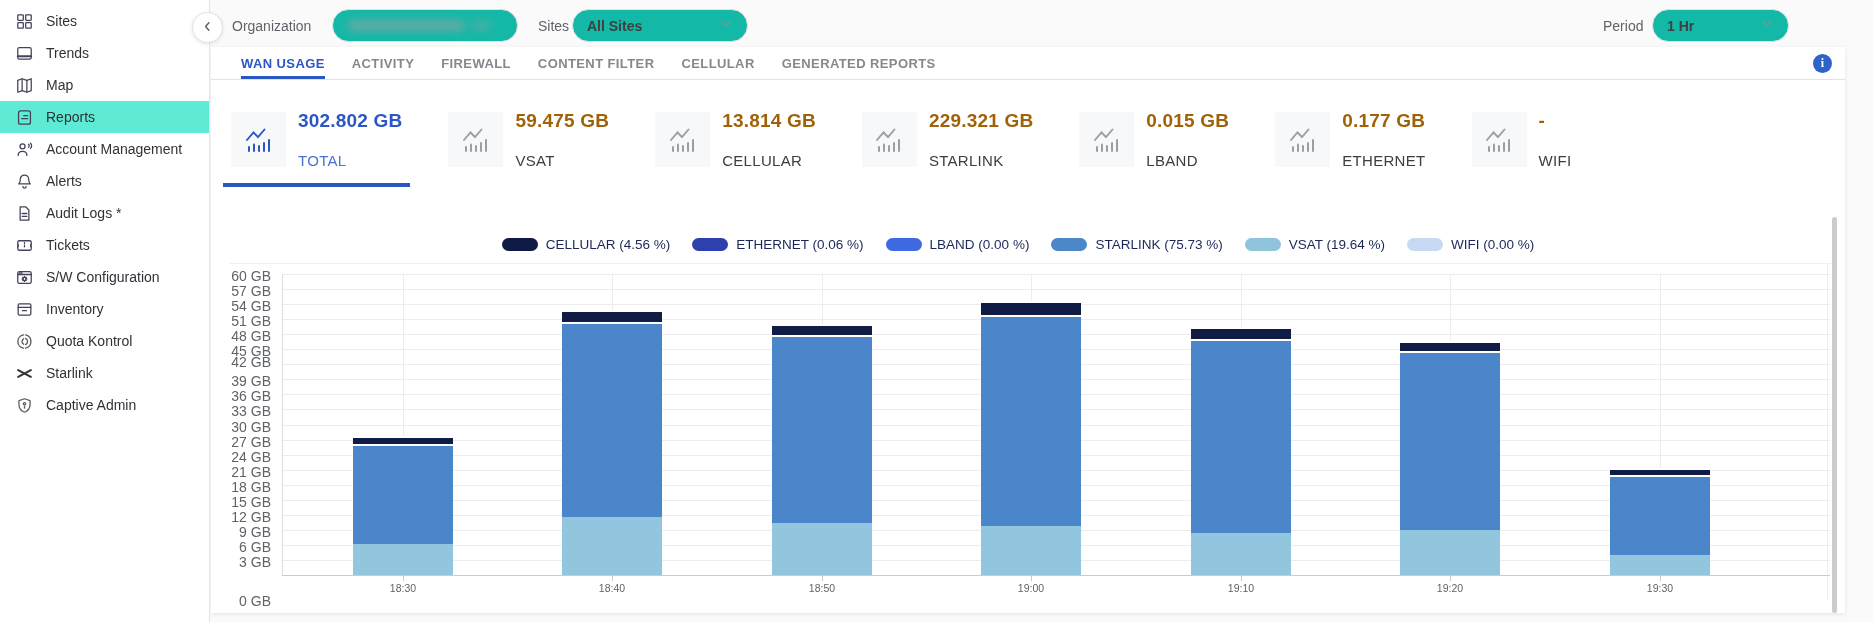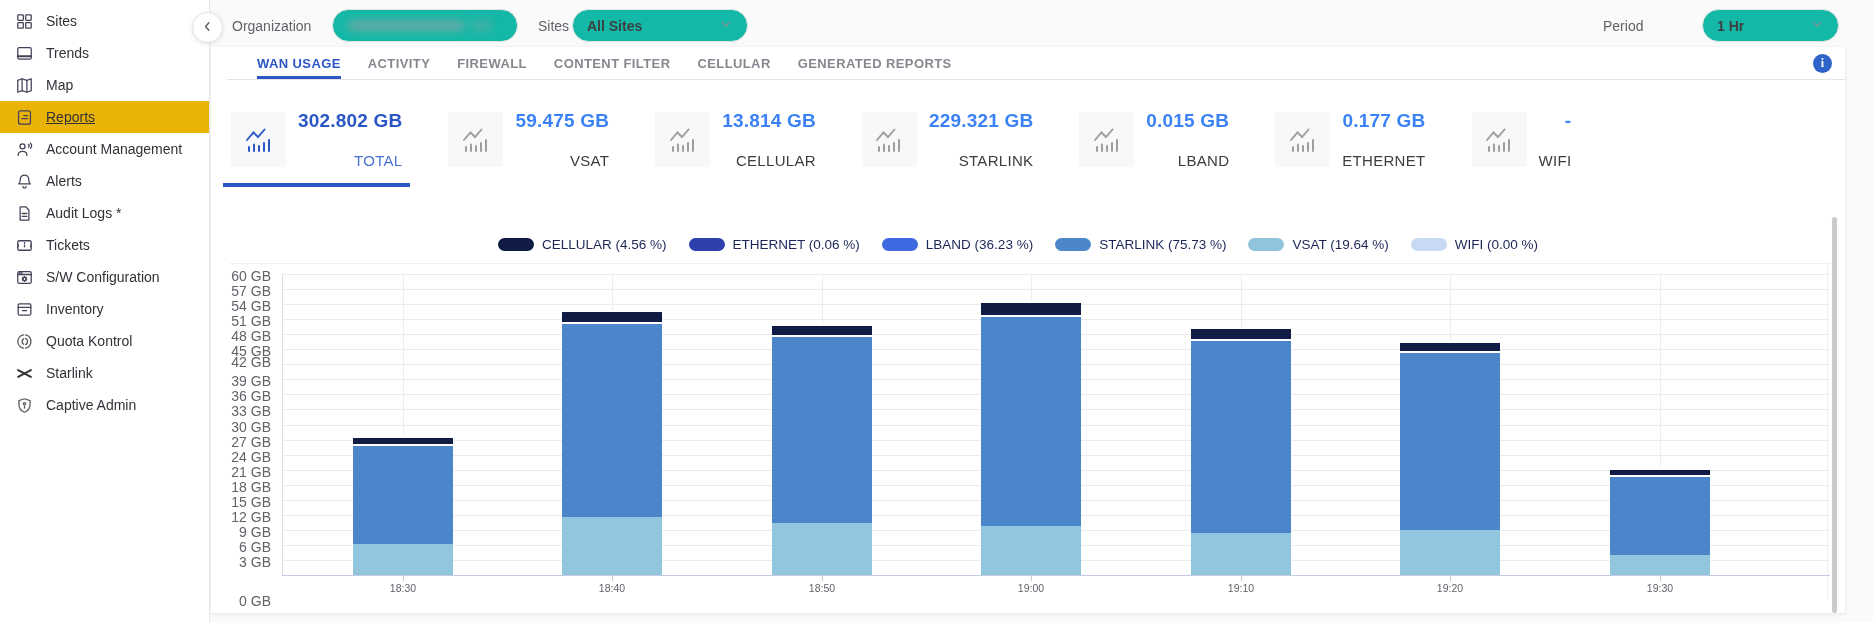--- a/index.html
+++ b/index.html
@@ -12,21 +12,21 @@
   }
   
   .sidebar {
     position:absolute; left:0; top:0; width:210px; height:622px;
     background:#ffffff; border-right:1px solid #e5e5e5; padding-top:5px; z-index:5;
   }
   .side-item {
     display:flex; align-items:center; height:32px; padding-left:14px; gap:12px;
     font-size:14px; color:#2f3237; cursor:pointer; white-space:nowrap;
   }
-  .side-item.active { background:#eab308;text-decoration:underline; }
+  .side-item.active { background:#5eead4; }
   .side-item .icn { width:20px; height:20px; display:flex; align-items:center; justify-content:center; flex:0 0 20px; }
   .side-item svg { width:19px; height:19px; }
   
   .back-btn {
     position:absolute; left:192px; top:12px; width:31px; height:31px; border-radius:50%;
     background:#fff; border:1px solid #e3e3e3; box-shadow:0 1px 4px rgba(0,0,0,.10);
     display:flex; align-items:center; justify-content:center; z-index:6; cursor:pointer;
   }
   .bar-label { position:absolute; top:18px; font-size:14px; color:#5f6368; }
   .pill {
@@ -36,42 +36,42 @@
   }
   .blur-blob { height:11px; border-radius:6px; background:#9aa0a6; filter:blur(4px); opacity:.6; }
   .chev svg { width:14px; height:14px; }
   
   .card {
     position:absolute; left:211px; top:47px; width:1634px; height:566px;
     background:#fff; box-shadow:0 1px 4px rgba(0,0,0,.09);
   }
   
   .tabs {
-    position:absolute; left:16px; right:0; top:0; height:33px;
+    position:absolute; left:0; right:0; top:0; height:33px;
     border-bottom:1px solid #e3e3e3; display:flex; align-items:stretch;
     padding-left:30px; gap:27px;
   }
   .tab {
     position:relative; display:flex; align-items:center;
     font-size:13px; font-weight:bold; letter-spacing:.4px; color:#84888f; cursor:pointer;
   }
   .tab.active { color:#2a56c6; }
   .tab.active::after { content:""; position:absolute; left:0; right:0; bottom:0; height:3px; background:#2a56c6; }
   .info-btn {
     position:absolute; right:13px; top:7px; width:19px; height:19px; border-radius:50%;
     background:#2e63c9; color:#fff; font-size:12px; font-weight:bold;
     display:flex; align-items:center; justify-content:center; cursor:pointer;
     font-family:"Liberation Serif", serif;
   }
   
-  .stats { position:absolute; left:20px; top:63px; display:flex; gap:46px;text-align:right; }
+  .stats { position:absolute; left:20px; top:63px; display:flex; gap:46px; }
   .stat { position:relative; display:flex; align-items:center; gap:12px; cursor:pointer; }
   .stat-icon { width:55px; height:55px; background:#f7f8f9; display:flex; align-items:center; justify-content:center; }
   .stat-icon svg { width:34px; height:34px; }
-  .stat-value { font-size:19px; font-weight:bold; color:#3b82f6; letter-spacing:.2px; }
+  .stat-value { font-size:19px; font-weight:bold; color:#a16207; letter-spacing:.2px; }
   .stat-label { font-size:15px; color:#3a3d41; margin-top:20px; letter-spacing:.3px; }
   .stat.active .stat-value { color:#2a56c6; }
   .stat.active .stat-label { color:#4a72d4; }
   .stat.active::after { content:""; position:absolute; left:-8px; right:-8px; bottom:-18px; height:4px; background:#2a56c6; }
   
   .legend { position:absolute; left:0; right:20px; top:190px; display:flex; justify-content:center; gap:22px; align-items:center; }
   .legend-item { display:flex; align-items:center; gap:8px; font-size:13.5px; color:#1c2757; }
   .swatch { width:36px; height:13px; border-radius:7px; }
   
   .chart { position:absolute; left:0; top:0; width:100%; height:100%; }
@@ -246,21 +246,21 @@
 <div class="bar-label" style="left:538px;">Sites</div>
 <div class="pill" style="left:572px; width:176px;">
   <span>All Sites</span>
   <span class="chev">
     <svg viewBox="0 0 24 24" fill="none" stroke="#8a8f96" stroke-width="2.2" stroke-linecap="round" stroke-linejoin="round">
         <polyline points="6,9.5 12,15.5 18,9.5"></polyline>
       </svg>
   </span>
 </div>
 <div class="bar-label" style="left:1603px;">Period</div>
-<div class="pill" style="left:1702px; width:137px;">
+<div class="pill" style="left:1652px; width:137px;">
   <span>1 Hr</span>
   <span class="chev">
     <svg viewBox="0 0 24 24" fill="none" stroke="#8a8f96" stroke-width="2.2" stroke-linecap="round" stroke-linejoin="round">
         <polyline points="6,9.5 12,15.5 18,9.5"></polyline>
       </svg>
   </span>
 </div>
 
 <div class="card">
   <div class="tabs" id="tabs">
@@ -397,21 +397,21 @@
       <div class="legend-item">
         <span class="swatch" style="background: rgb(16, 27, 69);"></span>
         <span>CELLULAR (4.56 %)</span>
       </div>
       <div class="legend-item">
         <span class="swatch" style="background: rgb(46, 63, 174);"></span>
         <span>ETHERNET (0.06 %)</span>
       </div>
       <div class="legend-item">
         <span class="swatch" style="background: rgb(63, 105, 224);"></span>
-        <span>LBAND (36.23 %)</span>
+        <span>LBAND (0.00 %)</span>
       </div>
       <div class="legend-item">
         <span class="swatch" style="background: rgb(75, 135, 201);"></span>
         <span>STARLINK (75.73 %)</span>
       </div>
       <div class="legend-item">
         <span class="swatch" style="background: rgb(144, 196, 220);"></span>
         <span>VSAT (19.64 %)</span>
       </div>
       <div class="legend-item">

